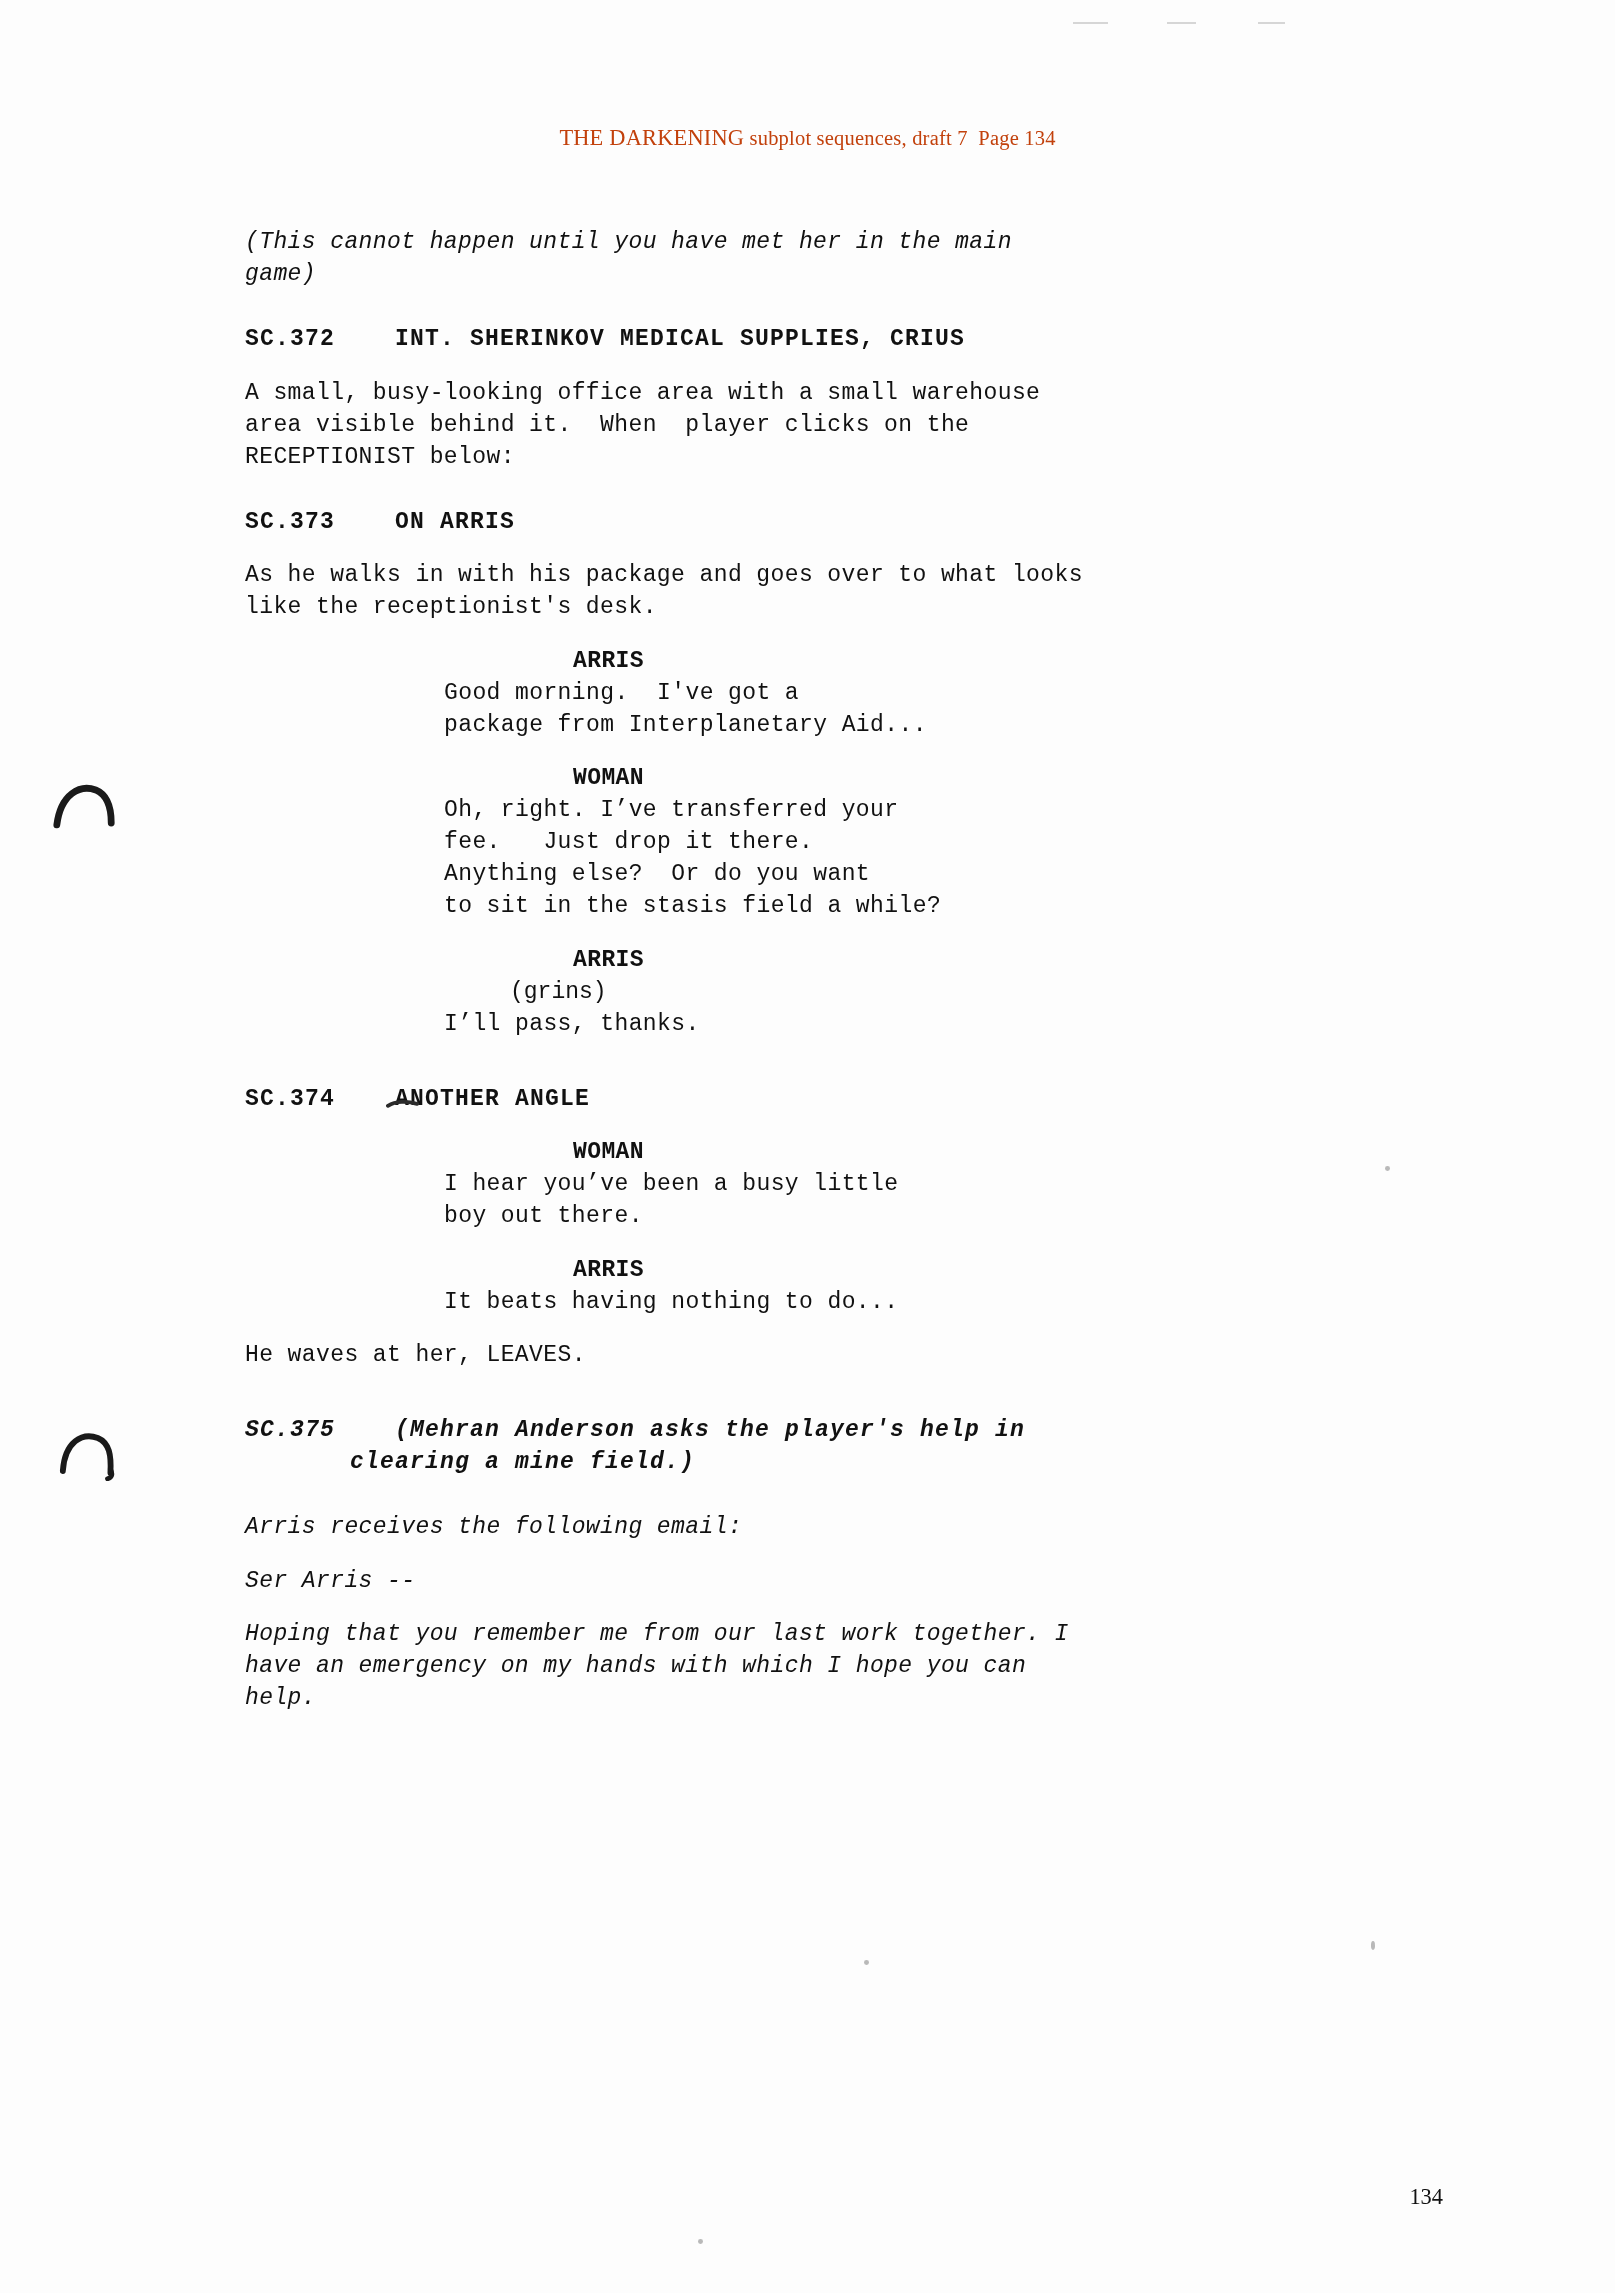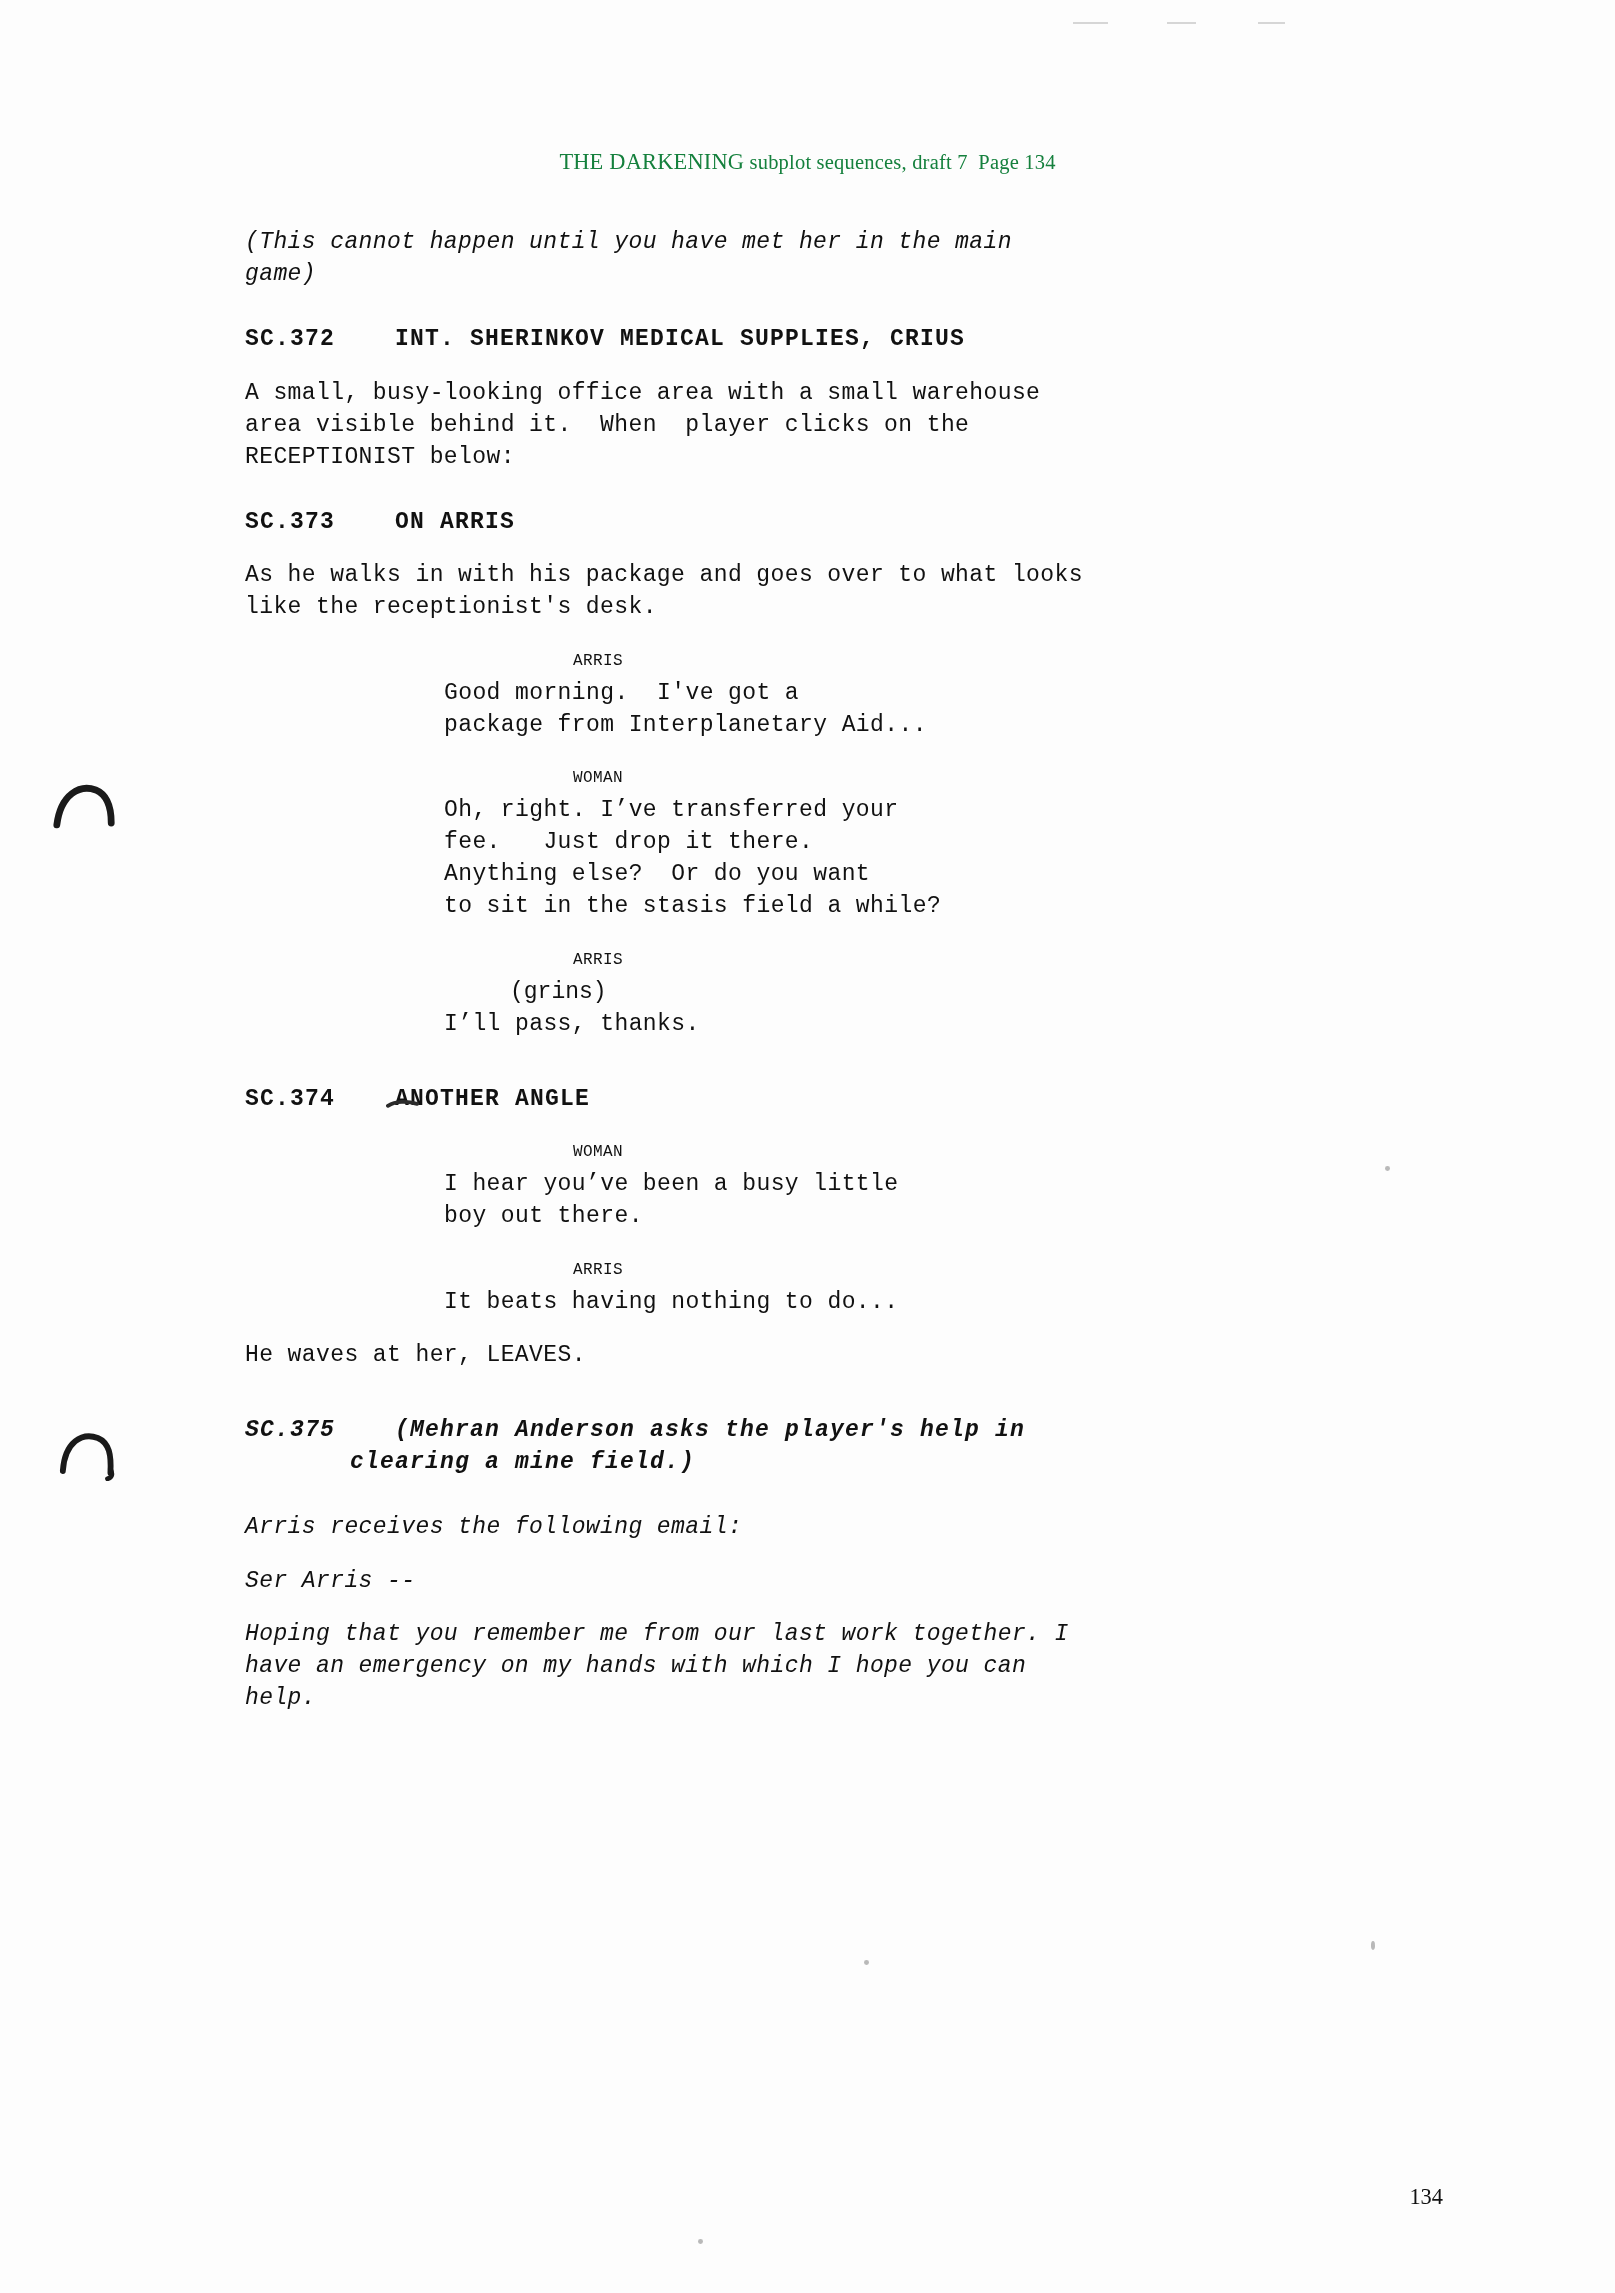--- a/index.html
+++ b/index.html
@@ -42,22 +42,21 @@
 
   .header {
     position: absolute;
     top: 125px;
     left: 0;
     width: 100%;
     text-align: center;
     font-family: "Liberation Serif", serif;
     font-size: 22.4px;
     letter-spacing: 0.2px;
-    color: #15803d;
-    margin-top: 24px;
+    color: #c2410c;
   }
   .header .small {
     font-size: 20.5px;
   }
 
   .body-col {
     position: absolute;
     left: 245px;
     top: 226px;
     width: 1170px;
@@ -90,24 +89,25 @@
   }
   .scene-head-wrap {
     white-space: pre-wrap;
   }
 
   .dialogue {
     margin-left: 0;
   }
   .char {
     padding-left: 328px;
-    font-size: 16px;
+    font-size: 23px;
     line-height: 32px;
     letter-spacing: 0.4px;
     white-space: pre;
+    font-weight: bold;
   }
   .paren {
     padding-left: 265px;
     font-size: 23px;
     line-height: 32px;
     white-space: pre;
   }
   .speech {
     padding-left: 199px;
     font-size: 23px;

